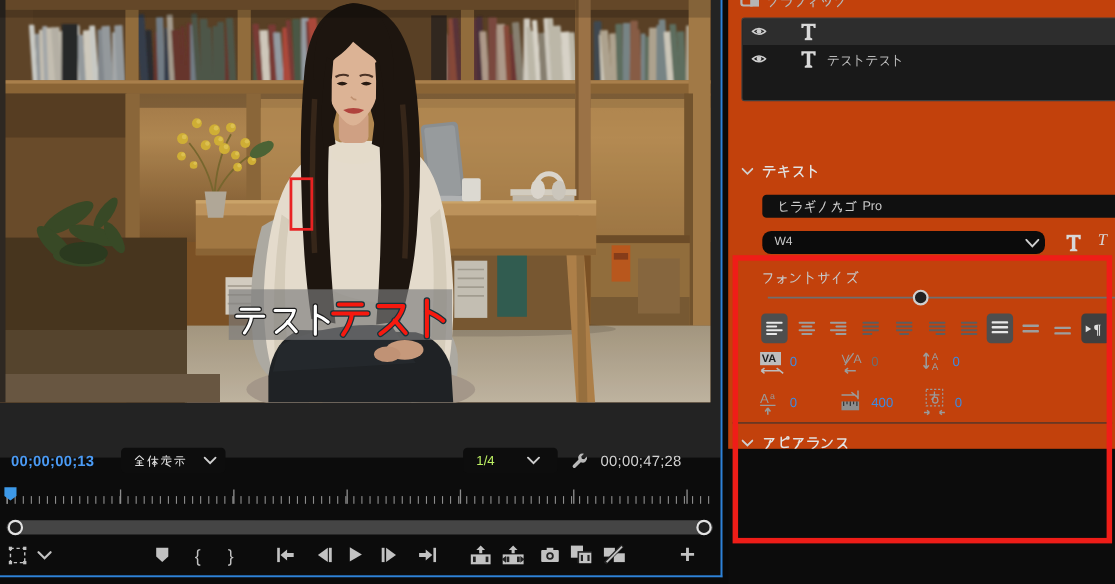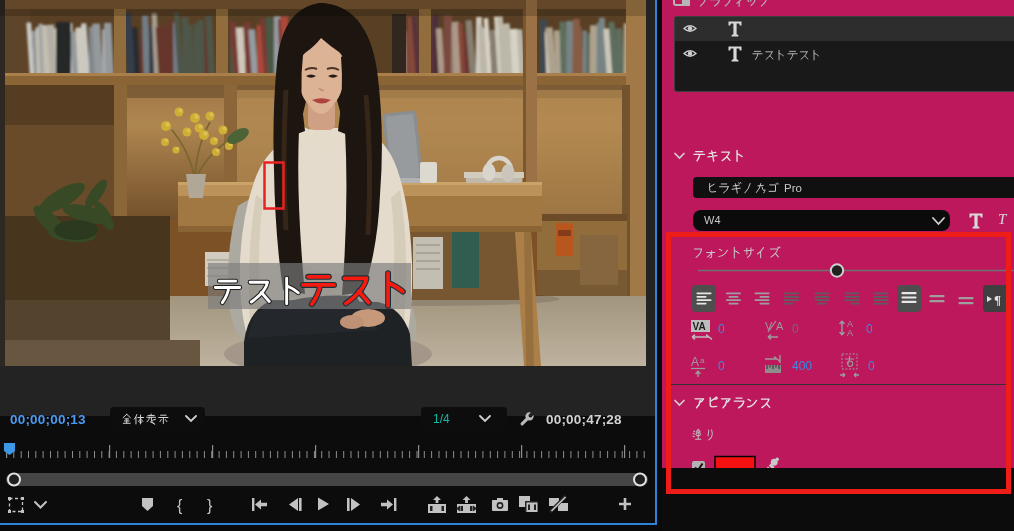--- a/index.html
+++ b/index.html
@@ -475,28 +475,28 @@
 <svg style="position:absolute;left:121px;top:412.5px;overflow:visible" width="57" height="18">
       <use href="#g-zen" transform="translate(0.0,0.6) scale(0.1150)" stroke="#d8d8d8" stroke-width="8.5"></use>
       <use href="#g-tai" transform="translate(12.2,0.6) scale(0.1150)" stroke="#d8d8d8" stroke-width="8.5"></use>
       <use href="#g-hyou" transform="translate(24.4,0.6) scale(0.1150)" stroke="#d8d8d8" stroke-width="8.5"></use>
       <use href="#g-ji" transform="translate(36.6,0.6) scale(0.1150)" stroke="#d8d8d8" stroke-width="8.5"></use>
     </svg>
 <svg class="abs" style="left:185px;top:415px" width="12" height="8">
       <path d="M1,1 L6,6 L11,1" stroke="#cfcfcf" stroke-width="1.8" fill="none" stroke-linecap="round"></path>
     </svg>
 <div class="abs" style="left:421px;top:407px;width:86px;height:23px;background:#0d0d0d;border-radius:4px"></div>
-<div class="abs" style="left:433px;top:412px;font-size:12px;color:#14b8a6">1/4</div>
+<div class="abs" style="left:433px;top:412px;font-size:12px;color:#bef264">1/4</div>
 <svg class="abs" style="left:479px;top:415px" width="12" height="8">
       <path d="M1,1 L6,6 L11,1" stroke="#cfcfcf" stroke-width="1.8" fill="none" stroke-linecap="round"></path>
     </svg>
 <svg class="abs" style="left:518px;top:411px" width="18" height="18" viewBox="0 0 18 18">
 <path d="M15.5 4.1 a4.1,4.1 0 0 1 -5.5 5.1 L5.2 14 a1.55,1.55 0 0 1 -2.2-2.2 L7.8 7 a4.1,4.1 0 0 1 5.1-5.5 L10.4 4 l0.6 2 2,0.6 z" fill="#b9b9b9"></path>
     </svg>
-<div class="abs" style="left:546px;top:412px;font-size:13.5px;font-weight:bold;color:#d2d2d2;letter-spacing:0.2px">00;00;47;28</div>
+<div class="abs" style="left:546px;top:412px;font-size:13.5px;font-weight:normal;color:#d2d2d2;letter-spacing:0.2px">00;00;47;28</div>
 <svg class="abs" style="left:0;top:440px" width="655" height="20">
       <rect x="6.0" y="11" width="1" height="7" fill="#8d8d8d"></rect>
       <rect x="13.3" y="11" width="1" height="7" fill="#8d8d8d"></rect>
       <rect x="20.7" y="11" width="1" height="7" fill="#8d8d8d"></rect>
       <rect x="28.0" y="11" width="1" height="7" fill="#8d8d8d"></rect>
       <rect x="35.3" y="11" width="1" height="7" fill="#8d8d8d"></rect>
       <rect x="42.6" y="11" width="1" height="7" fill="#8d8d8d"></rect>
       <rect x="50.0" y="11" width="1" height="7" fill="#8d8d8d"></rect>
       <rect x="57.3" y="11" width="1" height="7" fill="#8d8d8d"></rect>
       <rect x="64.6" y="11" width="1" height="7" fill="#8d8d8d"></rect>
@@ -654,21 +654,21 @@
 <path d="M1,16 L17,0" stroke="#232323" stroke-width="3.4"></path>
         <path d="M2.5,15 L16.5,1" stroke="#c2c2c2" stroke-width="1.6"></path>
       </g>
       <path d="M625,4 v12 M619,10 h12" stroke="#c2c2c2" stroke-width="2.6"></path>
     </svg>
 </div>
 <div class="abs" style="left:0;top:523px;width:657px;height:2px;background:#2e82d8"></div>
 <div class="abs" style="left:655px;top:0;width:2px;height:525px;background:#2e82d8"></div>
 <div class="abs" style="left:657px;top:0;width:5px;height:531px;background:#0a0a0a"></div>
 <div class="abs" style="left:0;top:525px;width:657px;height:6px;background:#0a0a0a"></div>
-<div class="abs" style="left:662px;top:0;width:352px;height:468px;background:#be185d;overflow:hidden">
+<div class="abs" style="left:662px;top:0;width:352px;height:408px;background:#c2410c;overflow:hidden">
 <svg class="abs" style="left:11px;top:0;overflow:visible" width="20" height="9">
       <rect x="1" y="-7" width="11" height="12" rx="2" fill="none" stroke="#b5b5b5" stroke-width="2"></rect>
       <rect x="9" y="-3" width="8" height="9" fill="#b5b5b5"></rect>
     </svg>
 <svg style="position:absolute;left:35px;top:-5.5px;overflow:visible" width="81" height="18">
       <use href="#g-gu" transform="translate(0.0,0.6) scale(0.1150)" stroke="#b5b5b5" stroke-width="10"></use>
       <use href="#g-ra" transform="translate(12.2,0.6) scale(0.1150)" stroke="#b5b5b5" stroke-width="10"></use>
       <use href="#g-fu" transform="translate(24.4,0.6) scale(0.1150)" stroke="#b5b5b5" stroke-width="10"></use>
       <use href="#g-xi" transform="translate(36.6,0.6) scale(0.1150)" stroke="#b5b5b5" stroke-width="10"></use>
       <use href="#g-xtu" transform="translate(48.8,0.6) scale(0.1150)" stroke="#b5b5b5" stroke-width="10"></use>

